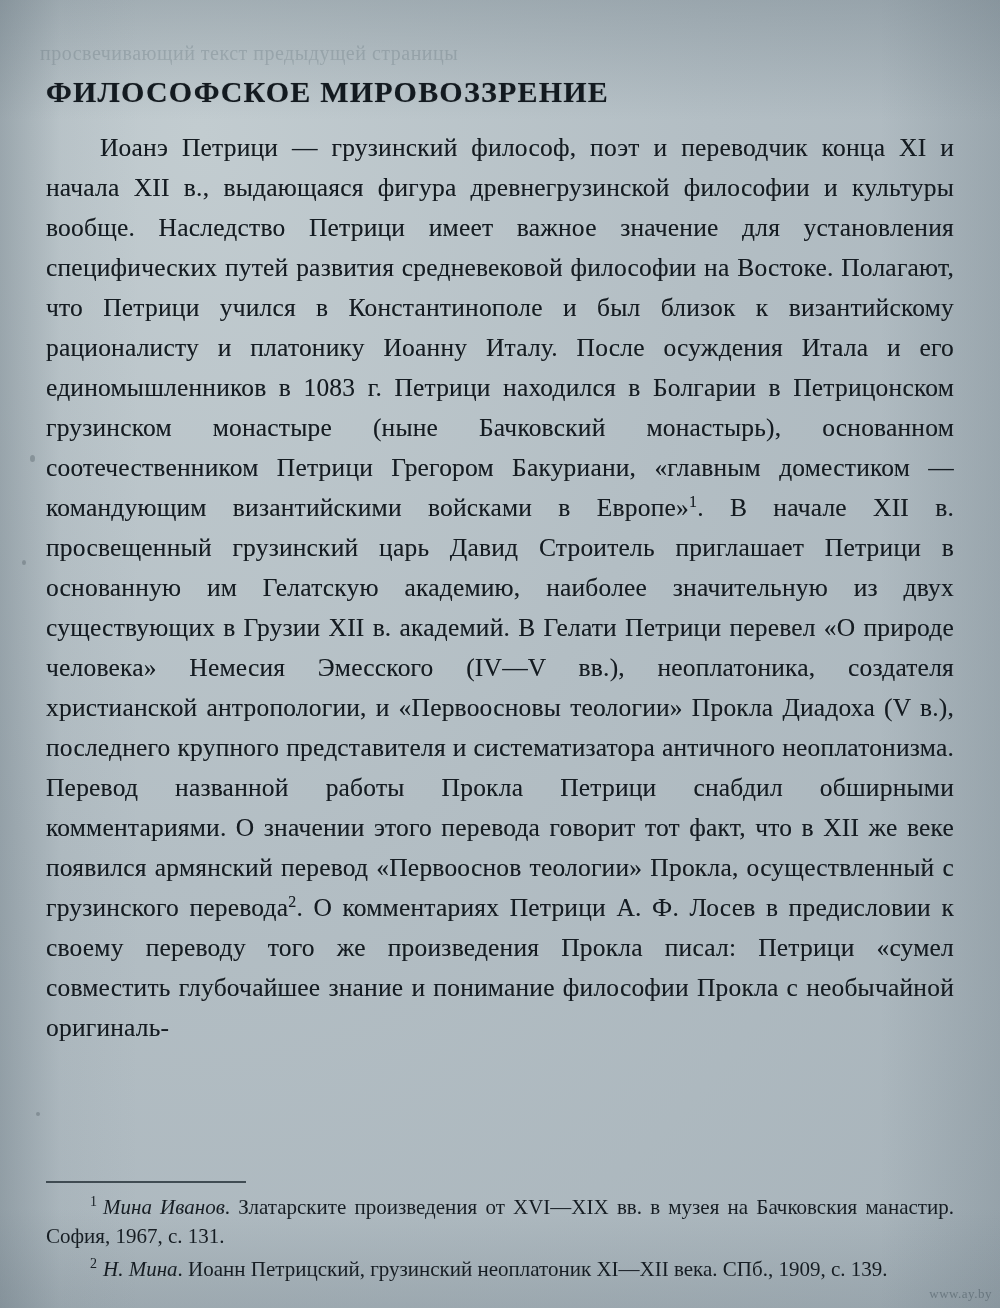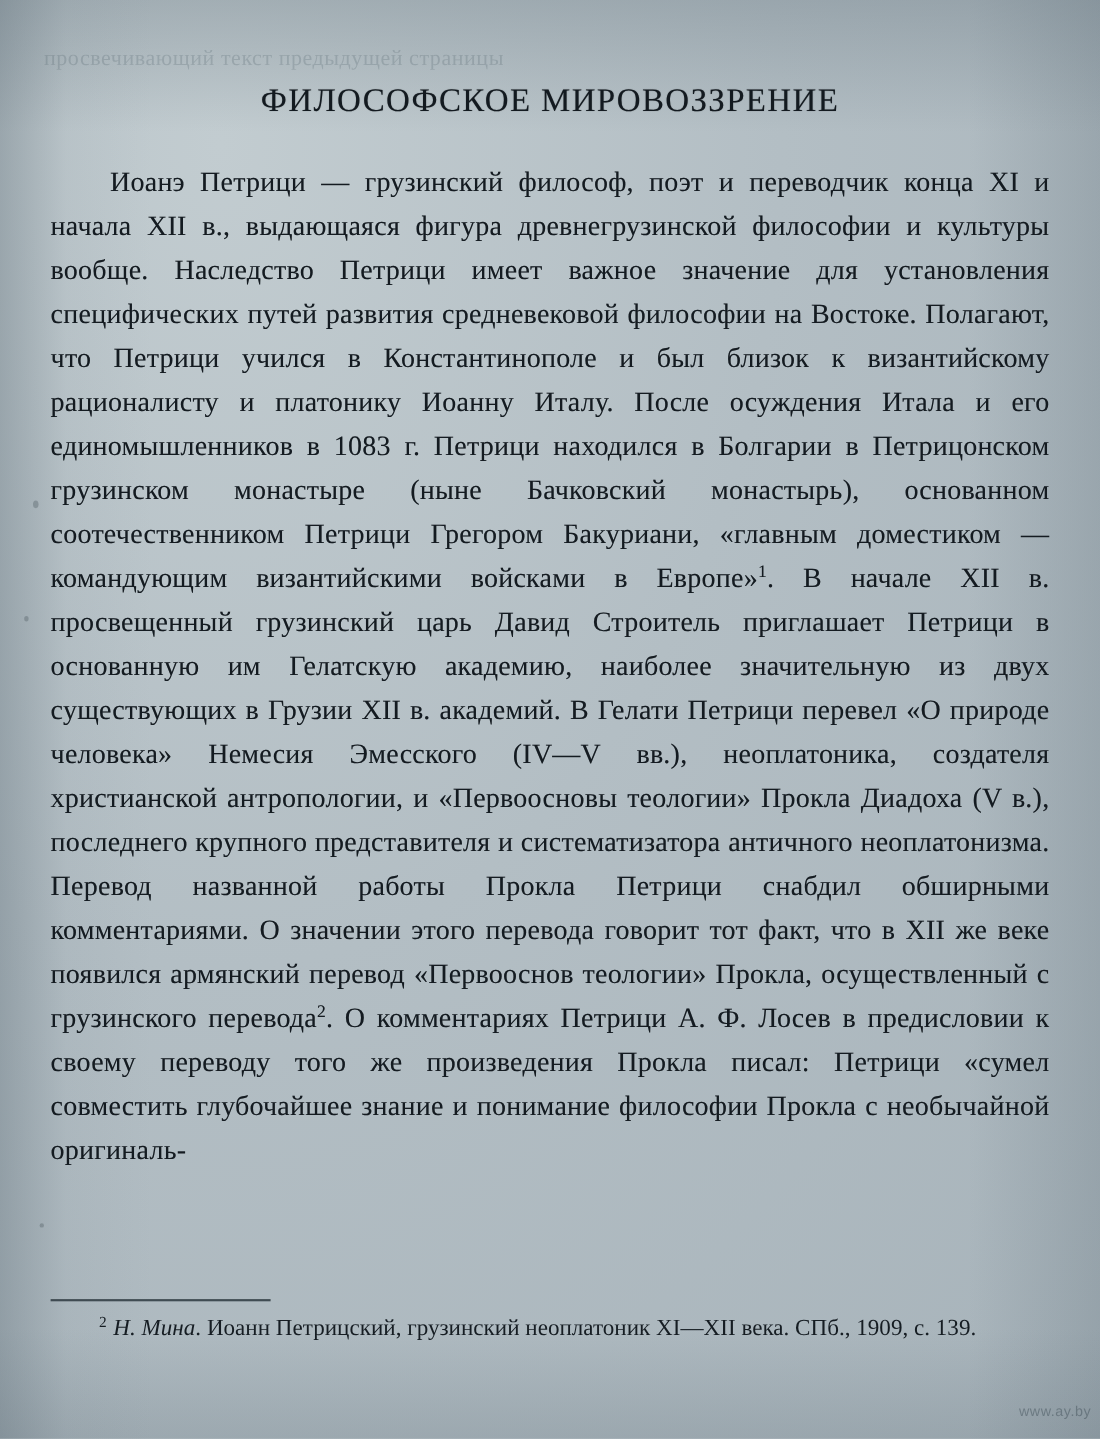--- a/index.html
+++ b/index.html
@@ -47,28 +47,28 @@
     pointer-events: none;
     margin-top: 36px;
   }
   .content {
     position: absolute;
     left: 46px;
     right: 46px;
     top: 72px;
   }
   .title {
-    text-align: center;
+    text-align: left;
     color: #131a20;
     font-size: 30px;
     line-height: 40px;
     letter-spacing: 1.2px;
-    font-weight: 400;
+    font-weight: 700;
     text-transform: uppercase;
-    margin: 0 0 34px 0;
+    margin: 0 0 16px 0;
     text-shadow: 0 0 1px rgba(0,0,0,0.35);
   }
   .title .l2 {
     display: block;
   }
   .body-text {
     color: #141b21;
     font-size: 25.5px;
     line-height: 40px;
     text-align: justify;
@@ -110,24 +110,24 @@
     vertical-align: super;
     line-height: 0;
     margin-right: 6px;
   }
   .note .auth {
     font-style: italic;
   }
   .watermark {
     position: absolute;
     right: 8px;
-    bottom: 18px;
+    bottom: 6px;
     color: rgba(60,75,85,0.45);
     font-size: 13px;
-    font-family: Liberation Sans, sans-serif;
+    font-family: Liberation Serif, serif;
     letter-spacing: 0.5px;
   }
   .speck {
     position: absolute;
     background: rgba(60,72,80,0.30);
     border-radius: 50%;
     pointer-events: none;
   }
 </style>
 </head>
@@ -149,18 +149,19 @@
       <span>ФИЛОСОФСКОЕ МИРОВОЗЗРЕНИЕ</span>
     </h1>
 
     <p class="body-text"><span>Иоанэ Петрици — грузинский философ, поэт и переводчик конца XI и начала XII в., выдающаяся фигура древнегрузинской философии и культуры вообще. Наследство Петрици имеет важное значение для установления специфических путей развития средневековой философии на Востоке. Полагают, что Петрици учился в Константинополе и был близок к византийскому рационалисту и платонику Иоанну Италу. После осуждения Итала и его единомышленников в 1083 г. Петрици находился в Болгарии в Петрицонском грузинском монастыре (ныне Бачковский монастырь), основанном соотечественником Петрици Грегором Бакуриани, «главным доместиком — командующим византийскими войсками в Европе»</span><sup class="fn">1</sup><span>. В начале XII в. просвещенный грузинский царь Давид Строитель приглашает Петрици в основанную им Гелатскую академию, наиболее значительную из двух существующих в Грузии XII в. академий. В Гелати Петрици перевел «О природе человека» Немесия Эмесского (IV—V вв.), неоплатоника, создателя христианской антропологии, и «Первоосновы теологии» Прокла Диадоха (V в.), последнего крупного представителя и систематизатора античного неоплатонизма. Перевод названной работы Прокла Петрици снабдил обширными комментариями. О значении этого перевода говорит тот факт, что в XII же веке появился армянский перевод «Первооснов теологии» Прокла, осуществленный с грузинского перевода</span><sup class="fn">2</sup><span>. О комментариях Петрици А. Ф. Лосев в предисловии к своему переводу того же произведения Прокла писал: Петрици «сумел совместить глубочайшее знание и понимание философии Прокла с необычайной оригиналь-</span></p>
 
   </div>
 
   <div class="rule"></div>
 
   <div class="notes">
+    <p class="note"><span class="marker">1</span><span class="auth">Мина Иванов</span><span>. Златарските произведения от XVI—XIX вв. в музея на Бачковския манастир. София, 1967, с. 131.</span></p>
     <p class="note"><span class="marker">2</span><span class="auth">Н. Мина</span><span>. Иоанн Петрицский, грузинский неоплатоник XI—XII века. СПб., 1909, с. 139.</span></p>
   </div>
 
   <div class="watermark">www.ay.by</div>
 
 </div>
 
 </body></html>

